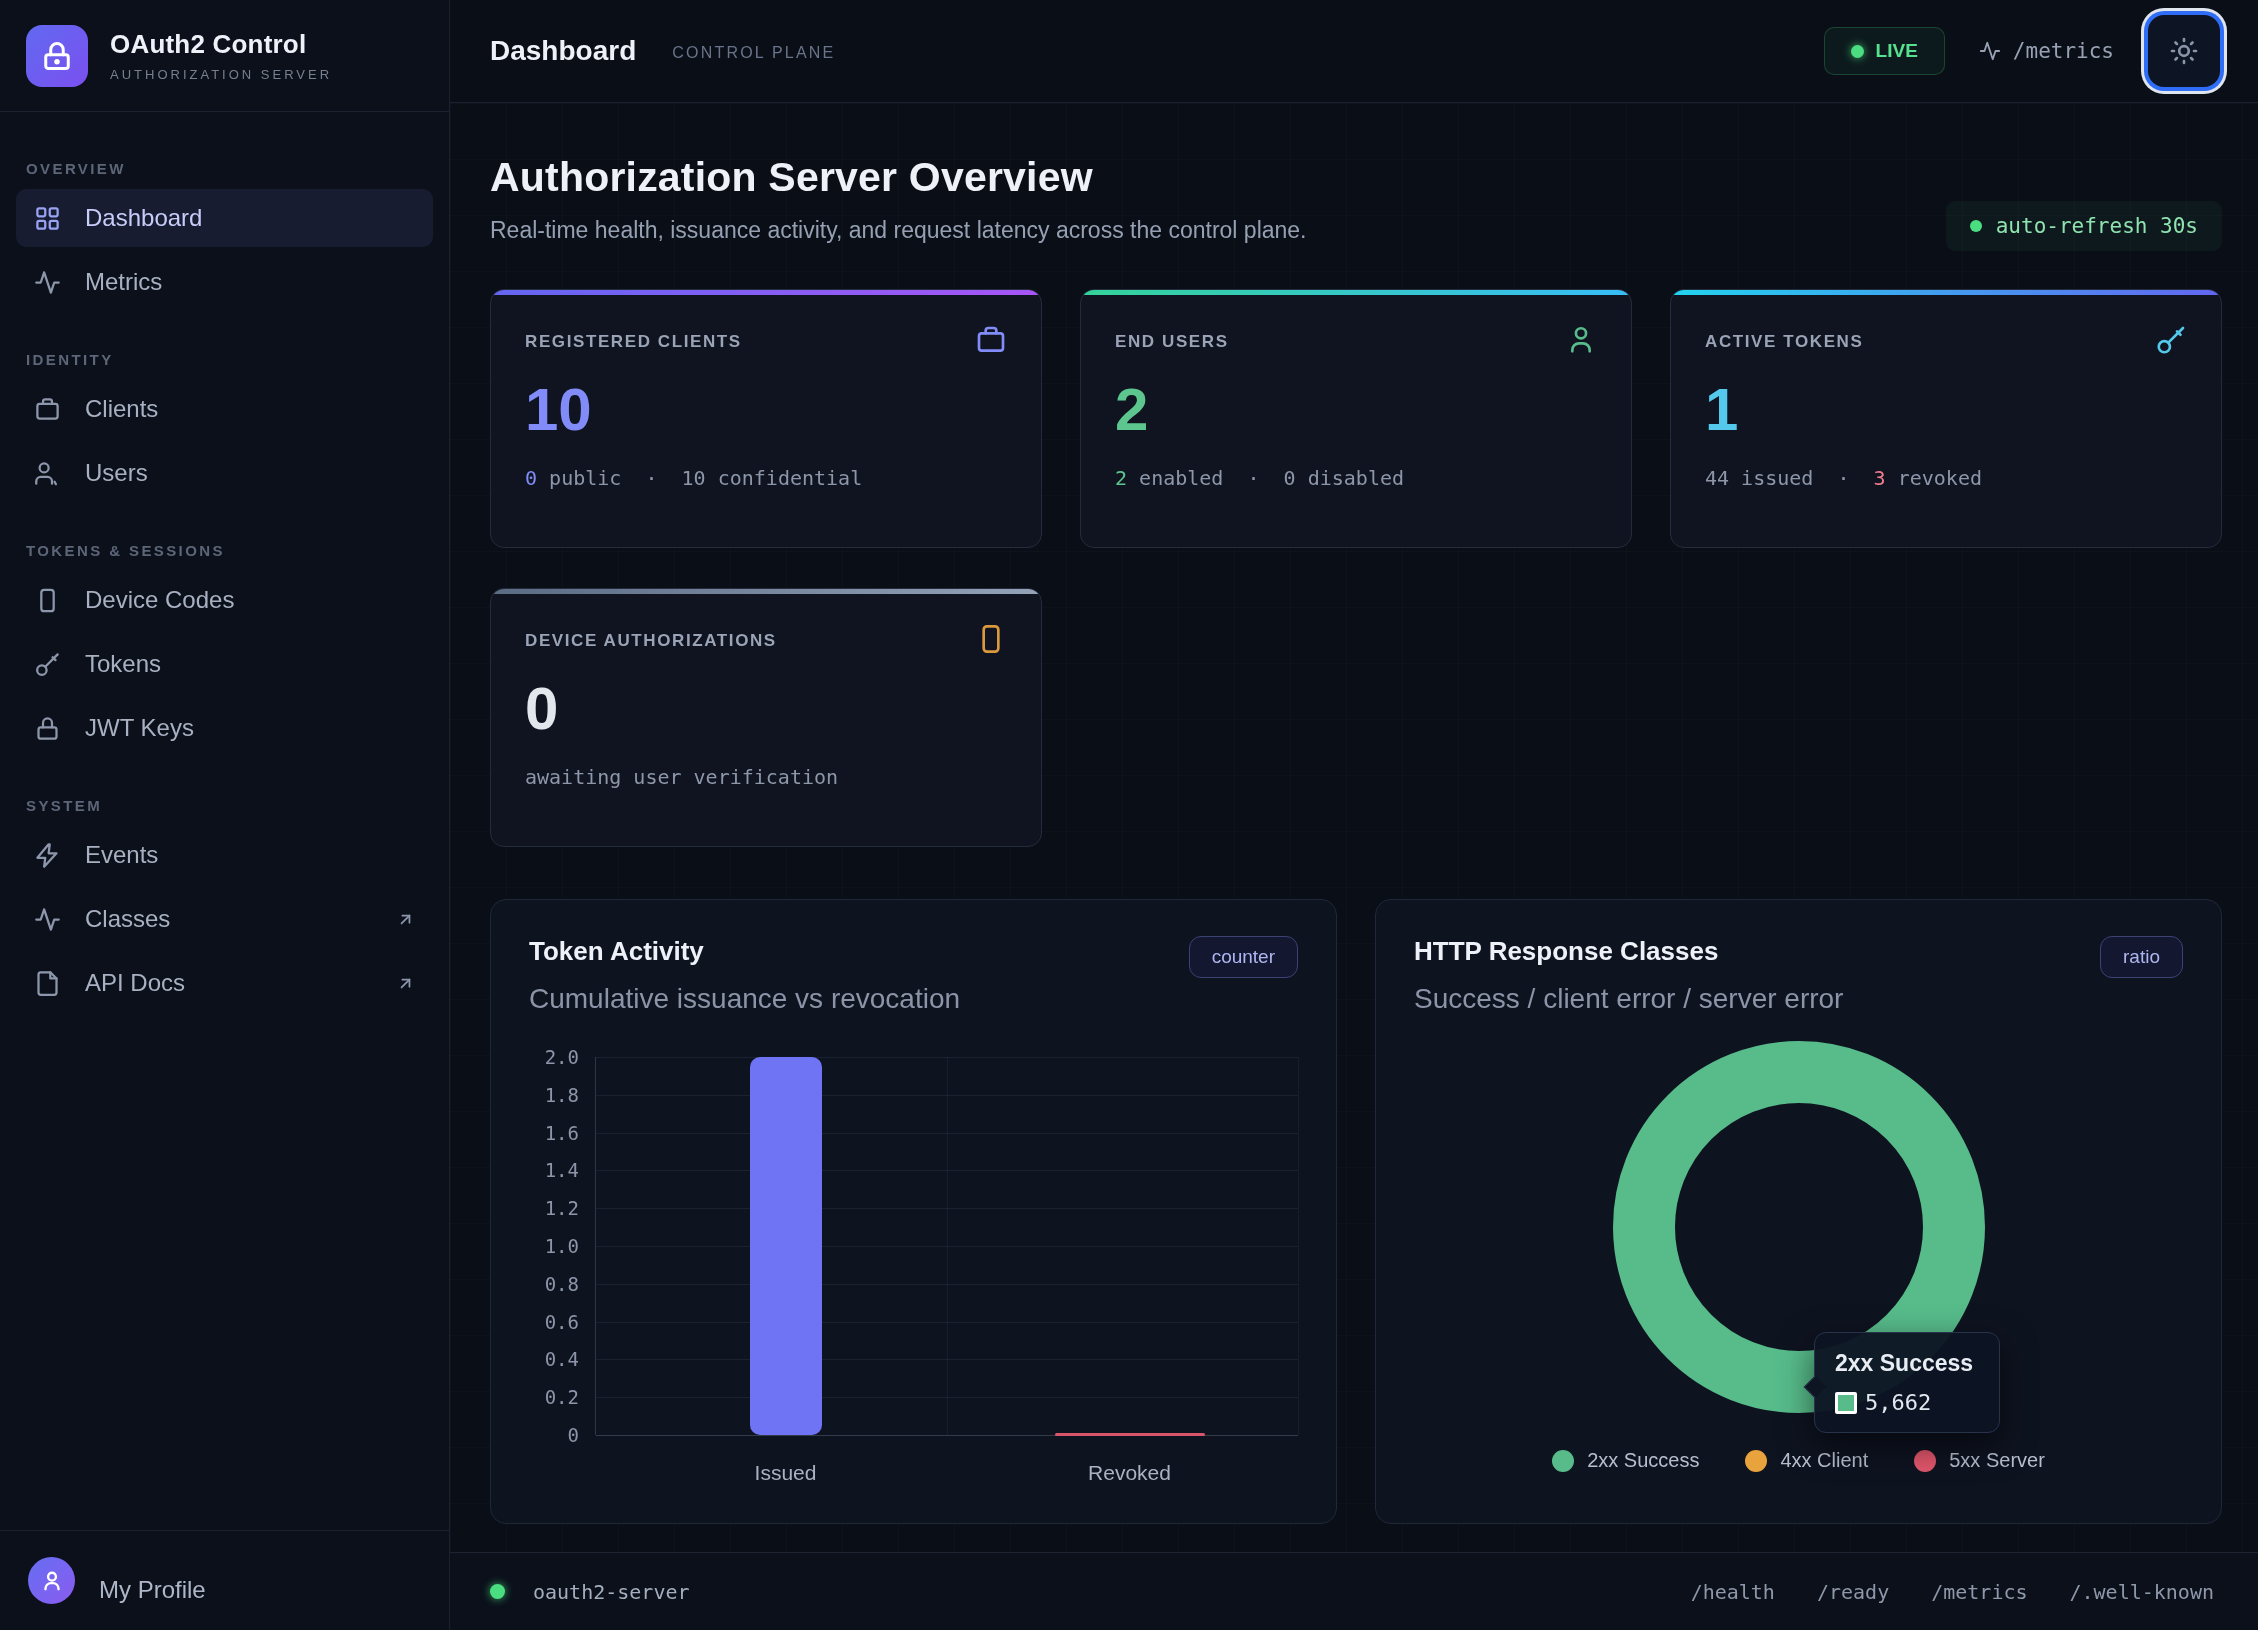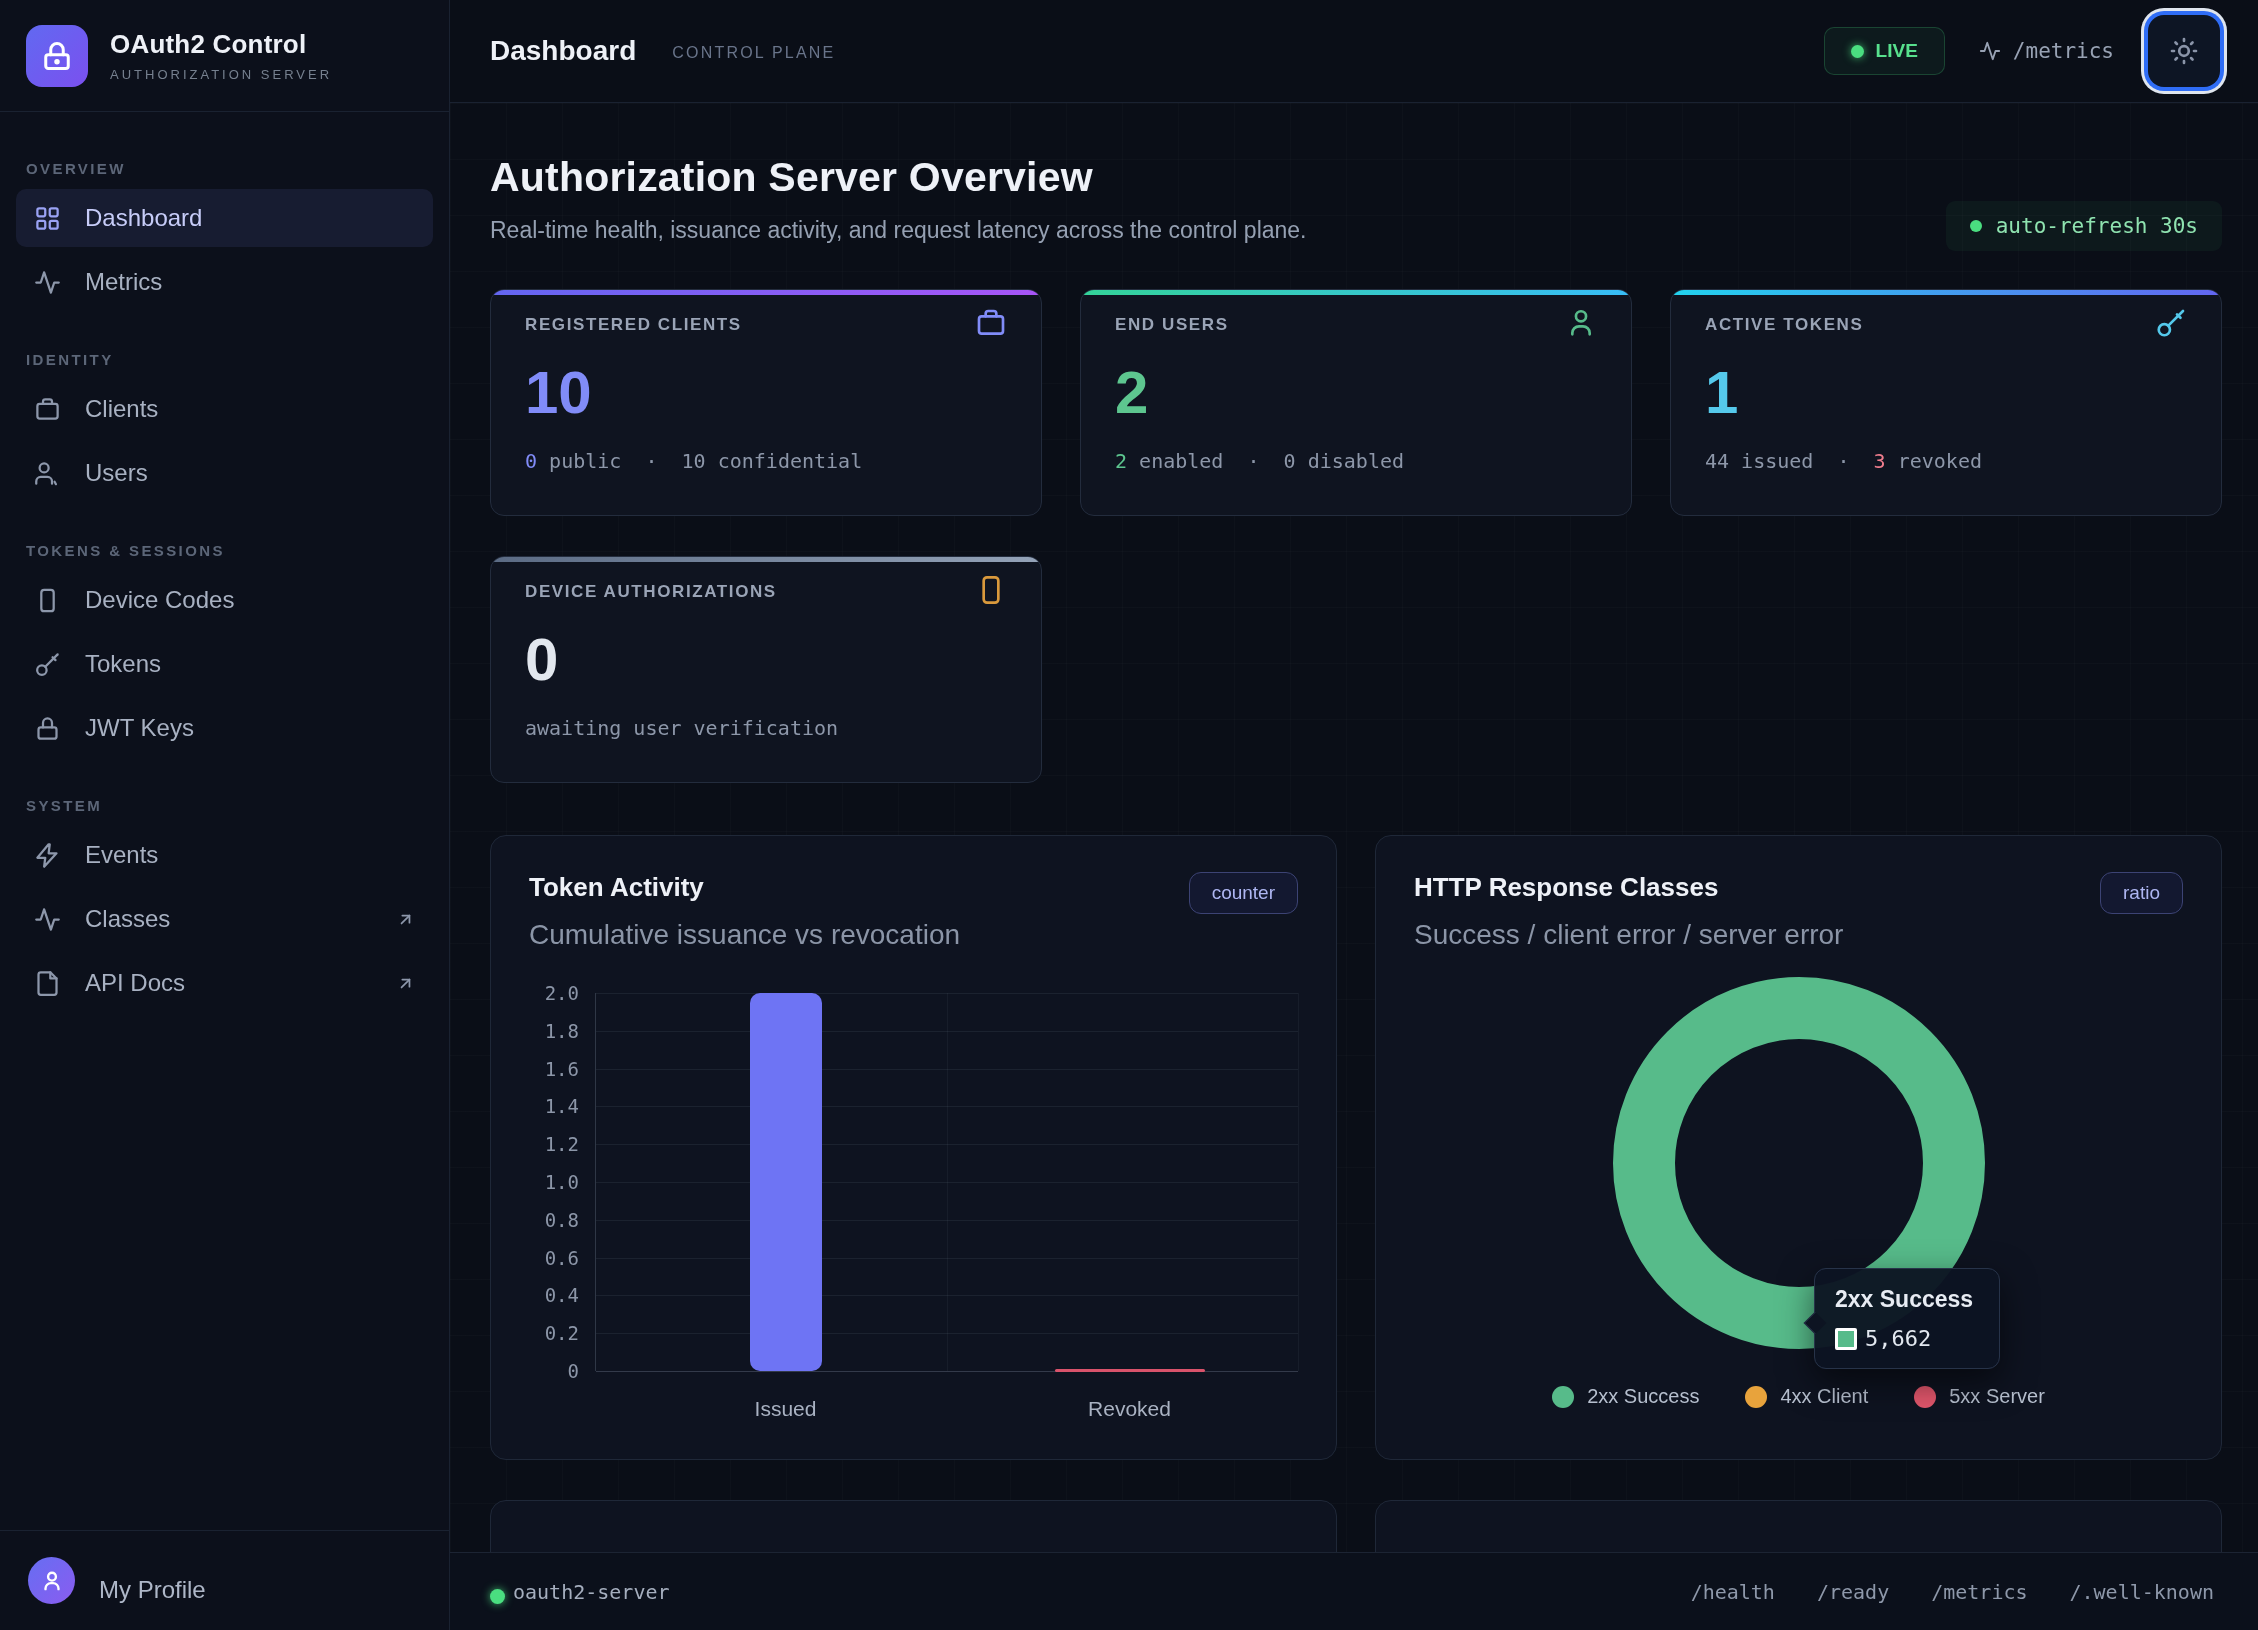--- a/index.html
+++ b/index.html
@@ -56,22 +56,22 @@
     background-size:56px 56px}
   .page-head{display:flex;align-items:center;justify-content:space-between}
   .page-title{font-size:41px;font-weight:700;letter-spacing:.2px}
   .page-sub{font-size:23px;color:#95a0b2;margin-top:16px;font-weight:400}
   .refresh-badge{display:flex;align-items:center;gap:14px;margin-top:54px;padding:13px 24px;border-radius:9px;
     background:rgba(74,222,128,.055);font-family:var(--mono);font-size:21px;color:#8fe3b0}
   .refresh-badge .dot{width:12px;height:12px;box-shadow:none}
 
   
   .cards{display:grid;grid-template-columns:repeat(3,1fr);gap:40px 38px;margin-top:38px}
-  .card{position:relative;height:227px;background:var(--panel);border:1px solid #232c3d;border-radius:14px;
-    padding:17px 34px;overflow:hidden}
+  .card{position:relative;height:259px;background:var(--panel);border:1px solid #232c3d;border-radius:14px;
+    padding:34px 34px;overflow:hidden}
   .card .accent{position:absolute;top:0;left:0;right:0;height:5px}
   .card-clients .accent{background:linear-gradient(90deg,#6366f1,#a855f7)}
   .card-users .accent{background:linear-gradient(90deg,#34d399,#38bdf8)}
   .card-tokens .accent{background:linear-gradient(90deg,#22d3ee,#6366f1)}
   .card-device .accent{background:linear-gradient(90deg,#5b6b84,#94a3b8)}
   .card-top{display:flex;align-items:flex-start;justify-content:space-between}
   .card-label{font-size:17px;font-weight:600;letter-spacing:1.6px;color:#9aa4b6;padding-top:8px}
   .card-icon{flex:0 0 auto}
   .card-clients .card-icon{color:var(--indigo)}
   .card-users .card-icon{color:var(--green)}
@@ -123,21 +123,21 @@
   .tt-swatch{width:22px;height:22px;background:var(--green);border:3px solid #fff;border-radius:2px;flex:0 0 auto}
   .tt-value{font-family:var(--mono);font-size:22px;color:#e3e8f0;margin-left:6px}
 
   
   .cutoff{display:grid;grid-template-columns:1fr 1fr;gap:38px;margin-top:40px}
   .cutoff .stub{height:90px;background:var(--panel2);border:1px solid #1f2838;border-radius:16px}
 
   
   .statusbar{position:absolute;left:0;right:0;bottom:0;height:78px;background:#0b101b;border-top:1px solid #1c2433;
     display:flex;align-items:center;justify-content:space-between;padding:0 44px 0 40px;z-index:6}
-  .sb-left{display:flex;align-items:flex-end;gap:8px;font-family:var(--mono);font-size:20px;color:#a5aebe}
+  .sb-left{display:flex;align-items:center;gap:28px;font-family:var(--mono);font-size:20px;color:#a5aebe}
   .sb-links{display:flex;gap:42px;font-family:var(--mono);font-size:20px;color:#8e98aa}
   .sb-links span{cursor:pointer}
 
   .ni{display:block}
 </style>
 </head>
 <body>
 
 <div id="stage">
 

